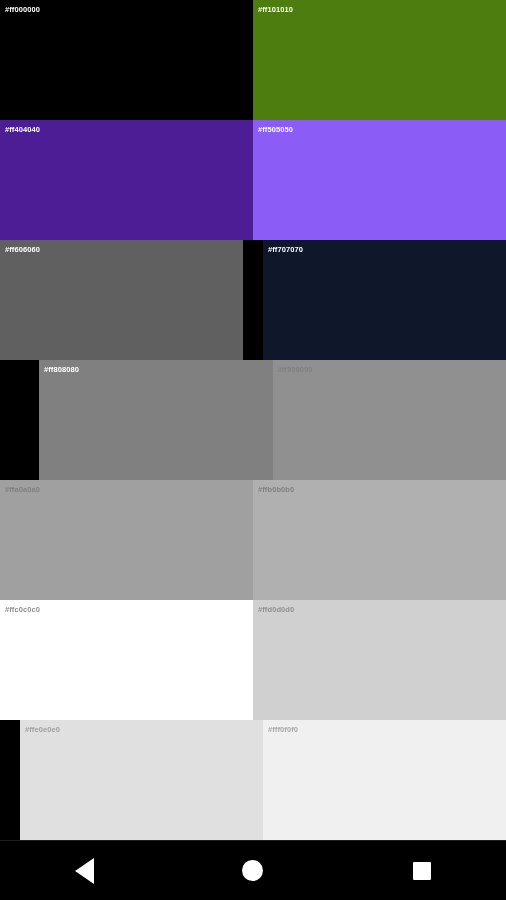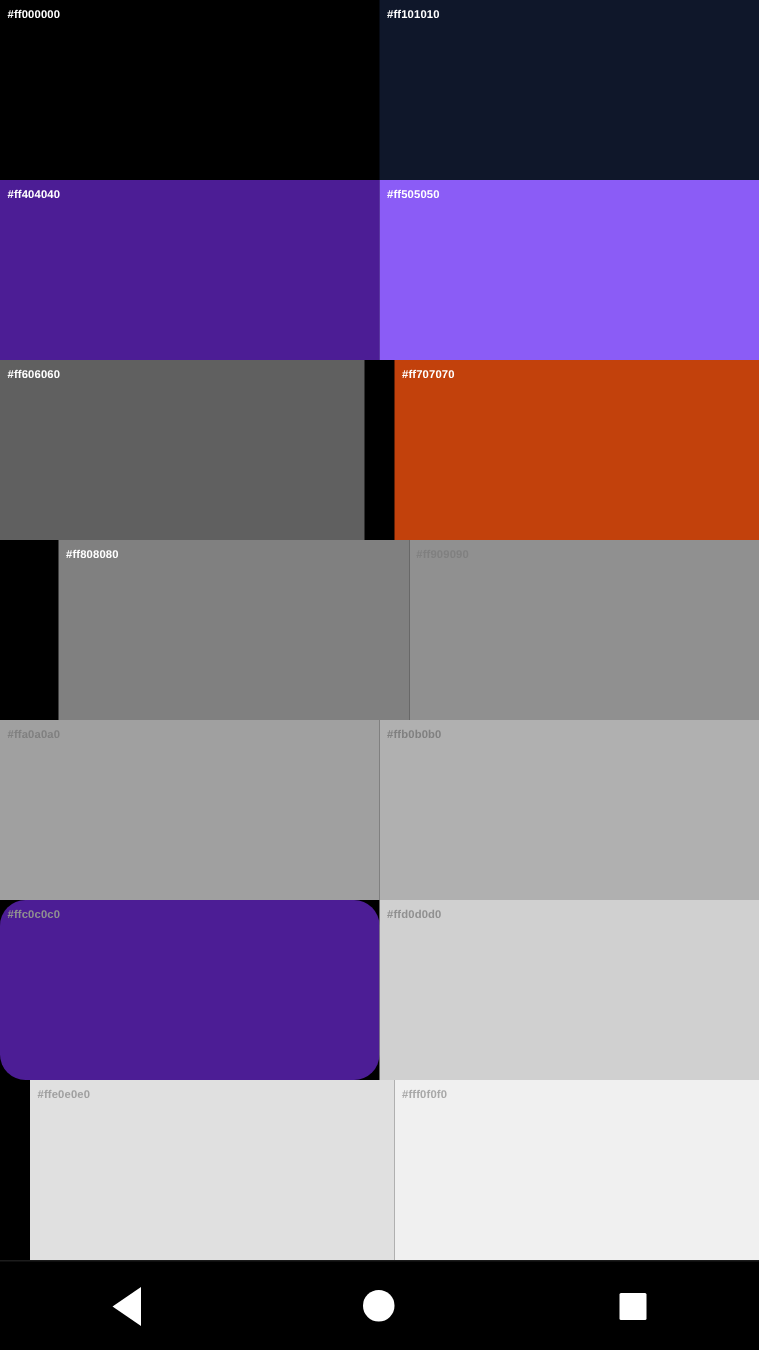--- a/index.html
+++ b/index.html
@@ -93,58 +93,58 @@
 </head>
 <body>
 
 <div id="app">
 
   <div id="swatch-grid">
       <div class="swatch-row">
         <div class="swatch" style="background-color: rgb(0, 0, 0);">
           <span class="swatch-label" style="color: rgb(255, 255, 255);">#ff000000</span>
         </div>
-        <div class="swatch" style="background-color: #0f172a;">
+        <div class="swatch" style="background-color: #4d7c0f;">
           <span class="swatch-label" style="color: rgb(255, 255, 255);">#ff101010</span>
         </div>
       </div>
       <div class="swatch-row">
         <div class="swatch" style="background-color: #4c1d95;">
           <span class="swatch-label" style="color: rgb(255, 255, 255);">#ff404040</span>
         </div>
         <div class="swatch" style="background-color: #8b5cf6; padding-left: 16px;">
           <span class="swatch-label" style="color: rgb(255, 255, 255);">#ff505050</span>
         </div>
       </div>
       <div class="swatch-row">
         <div class="swatch" style="background-color: rgb(96, 96, 96);">
           <span class="swatch-label" style="color: rgb(255, 255, 255);">#ff606060</span>
         </div>
-        <div class="swatch" style="background-color: #c2410c; margin-left: 20px;">
+        <div class="swatch" style="background-color: #0f172a; margin-left: 20px;">
           <span class="swatch-label" style="color: rgb(255, 255, 255);">#ff707070</span>
         </div>
       </div>
       <div class="swatch-row">
         <div class="swatch" style="background-color: rgb(128, 128, 128); margin-left: 39px;">
           <span class="swatch-label" style="color: rgb(255, 255, 255);">#ff808080</span>
         </div>
         <div class="swatch" style="background-color: rgb(144, 144, 144);">
           <span class="swatch-label" style="color: rgb(128, 128, 128);">#ff909090</span>
         </div>
       </div>
       <div class="swatch-row">
         <div class="swatch" style="background-color: rgb(160, 160, 160);">
           <span class="swatch-label" style="color: rgb(128, 128, 128);">#ffa0a0a0</span>
         </div>
         <div class="swatch" style="background-color: rgb(176, 176, 176);">
           <span class="swatch-label" style="color: rgb(128, 128, 128);">#ffb0b0b0</span>
         </div>
       </div>
       <div class="swatch-row">
-        <div class="swatch" style="background-color: #4c1d95; border-radius: 17px;">
+        <div class="swatch" style="background-color: #ffffff;">
           <span class="swatch-label" style="color: rgb(144, 144, 144);">#ffc0c0c0</span>
         </div>
         <div class="swatch" style="background-color: rgb(208, 208, 208);">
           <span class="swatch-label" style="color: rgb(144, 144, 144);">#ffd0d0d0</span>
         </div>
       </div>
       <div class="swatch-row">
         <div class="swatch" style="background-color: rgb(224, 224, 224); margin-left: 20px;">
           <span class="swatch-label" style="color: rgb(160, 160, 160);">#ffe0e0e0</span>
         </div>

